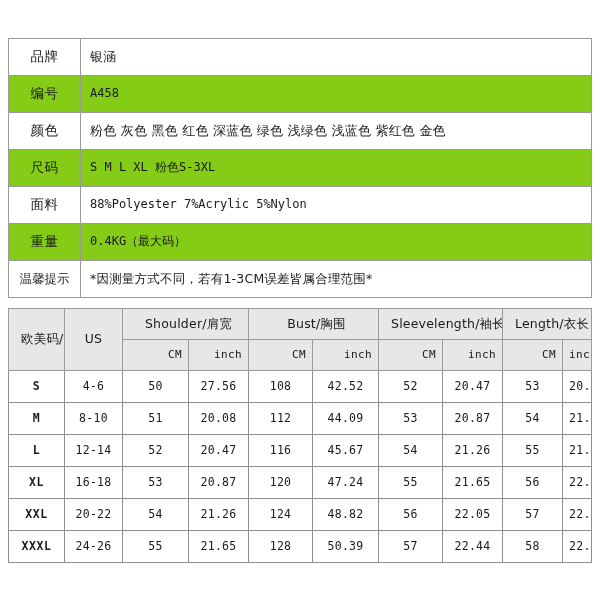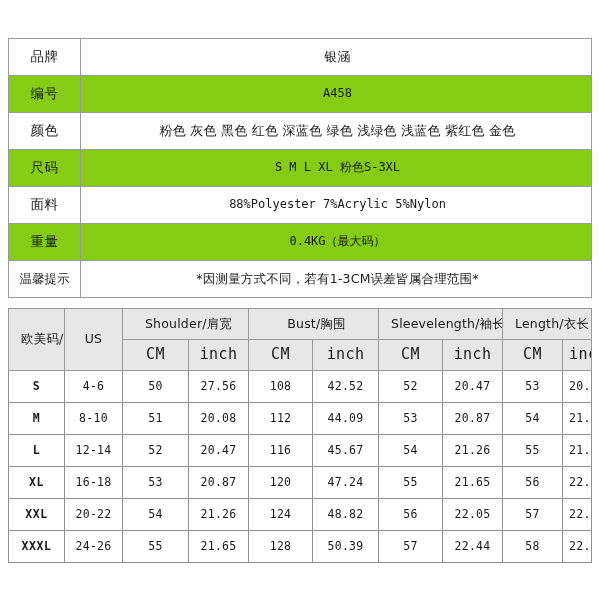--- a/index.html
+++ b/index.html
@@ -53,21 +53,21 @@
   #spec-table tr.alt td {
     background: #84cc16;
   }
   #spec-table td.spec-label {
     text-align: center;
     font-size: 13.5px;
     letter-spacing: 0.5px;
     padding: 0 4px;
   }
   #spec-table td.spec-value {
-    text-align: center;
+    text-align: left;
     font-size: 13px;
     padding-left: 9px;
     letter-spacing: 0.2px;
   }
   #spec-table td.spec-value.latin {
     font-family: "DejaVu Sans Mono", "Liberation Mono", monospace;
     font-size: 12px;
     letter-spacing: 0;
   }
   #spec-table tr.tip td.spec-label {
@@ -89,23 +89,24 @@
     background: #e7e7e7;
     text-align: center;
   }
   #size-table th.grp {
     height: 30px;
     font-size: 12.5px;
     letter-spacing: 0.2px;
   }
   #size-table th.sub {
     height: 30px;
-    font-size: 15px;
+    font-size: 11px;
     font-family: "DejaVu Sans Mono", "Liberation Mono", monospace;
     letter-spacing: 0.4px;
+    text-align: right;
   }
   #size-table td {
     height: 31px;
     text-align: center;
     font-size: 11.5px;
     font-family: "DejaVu Sans Mono", "Liberation Mono", monospace;
     letter-spacing: 0.3px;
     background: #ffffff;
   }
   #size-table td.sizename {

